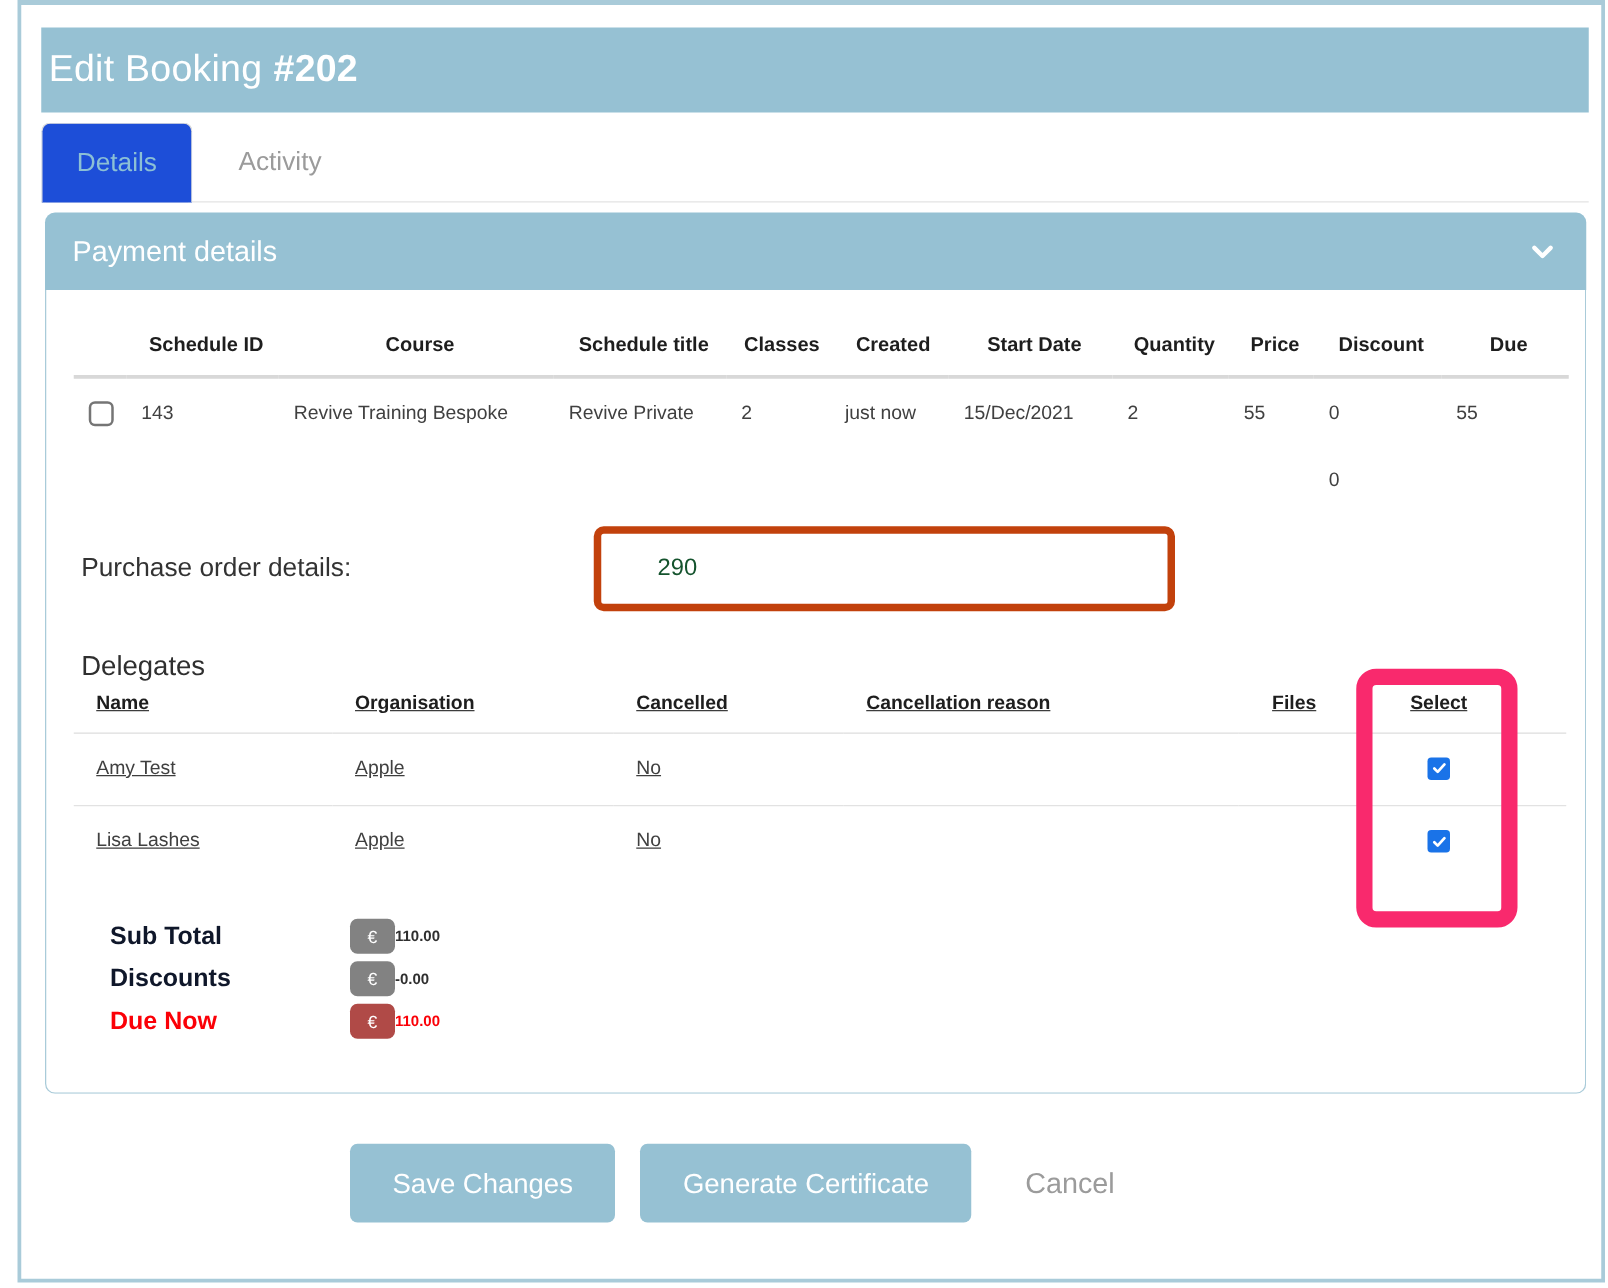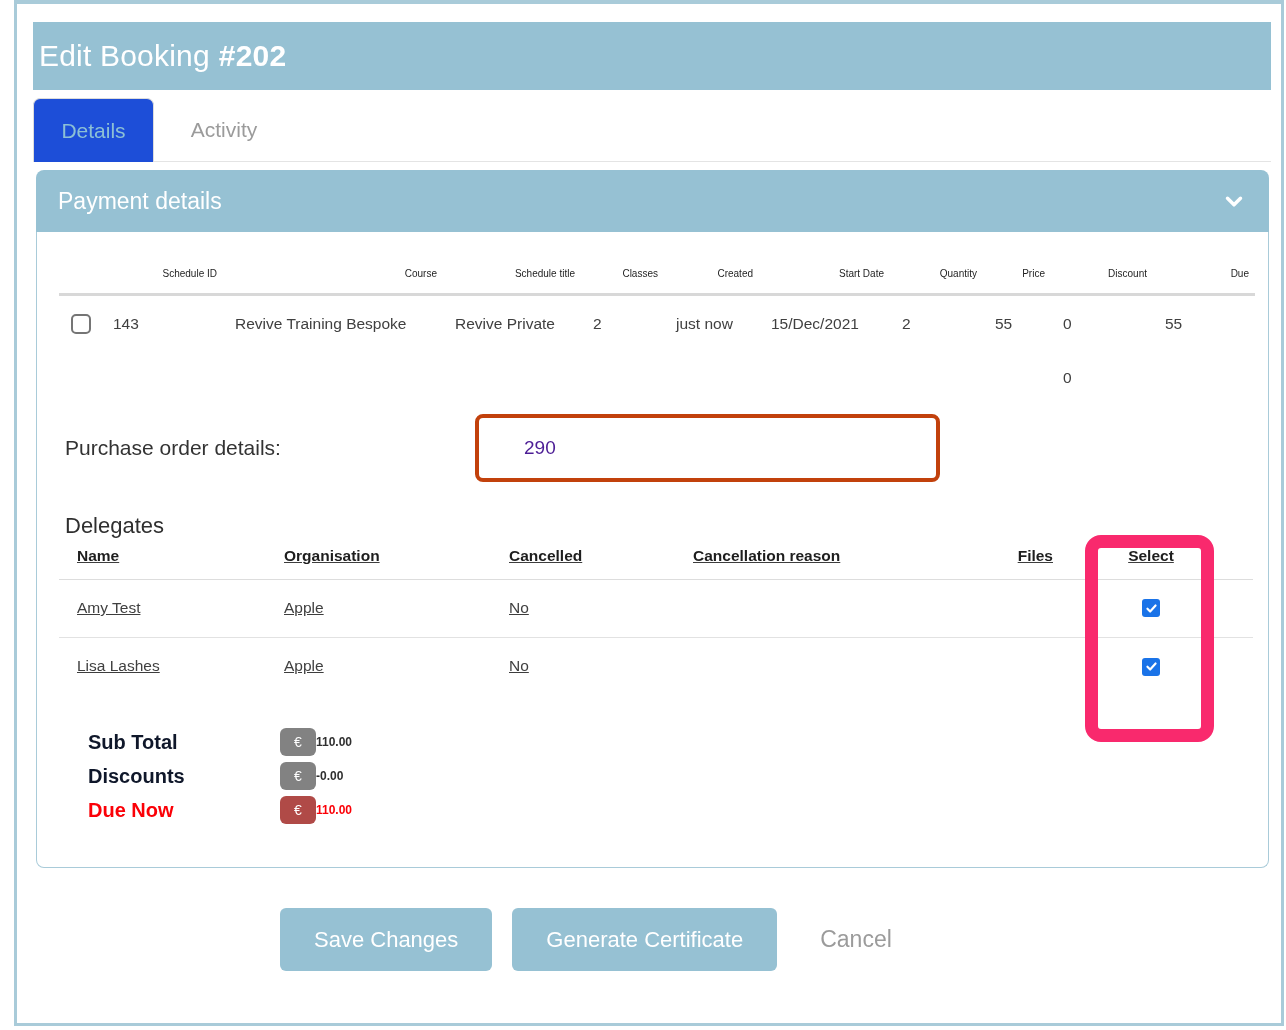--- a/index.html
+++ b/index.html
@@ -44,21 +44,21 @@
   .panel-header .chev { margin-left: auto; width: 26px; height: 26px; display: flex; align-items: center; }
   .panel-body {
     border: 1px solid #a9cbd9; border-top: none; border-radius: 0 0 8px 8px;
     background: #fff; padding: 36px 0 40px 0; min-height: 600px;
   }
 
   
   table { border-collapse: collapse; table-layout: fixed; }
   .sched-table { width: 1196px; margin-left: 22px; }
   .sched-table th {
-    text-align: right; font-size: 10px; font-weight: normal; color: #1e1e1e;
+    text-align: center; font-size: 16px; font-weight: bold; color: #1e1e1e;
     padding: 0 6px 14px 12px; border-bottom: 3px solid #d8d8d8; white-space: nowrap;
   }
   .sched-table td {
     font-size: 15.5px; color: #404040; padding: 0 6px 0 12px;
     height: 58px; vertical-align: middle; white-space: nowrap;
   }
   .sched-table tr.total-row td { height: 50px; border: none; }
 
   .cbx-empty {
     display: inline-block; width: 20px; height: 20px;
@@ -66,22 +66,22 @@
   }
   .cbx-checked {
     display: inline-flex; width: 18px; height: 18px; border-radius: 3px;
     background: #1a73e8; align-items: center; justify-content: center; vertical-align: middle;
   }
 
   
   .po-row { display: flex; align-items: center; margin: 16px 0 0 28px; height: 58px; }
   .po-label { width: 410px; font-size: 21px; color: #333; }
   .po-input {
-    width: 465px; height: 68px; border: 4px solid #c2410c; border-radius: 8px;
-    font-family: "Liberation Sans", sans-serif; font-size: 19px; color: #4c1d95;
+    width: 465px; height: 68px; border: 6px solid #c2410c; border-radius: 8px;
+    font-family: "Liberation Sans", sans-serif; font-size: 19px; color: #14532d;
     padding-left: 45px; outline: none; background: #fff;
   }
 
   
   .delegates-heading { margin: 36px 0 8px 28px; font-size: 22px; color: #2f2f2f; }
   .del-table { width: 1194px; margin-left: 22px; text-decoration: underline; }
   .del-table th {
     text-align: left; font-size: 15.5px; font-weight: bold; color: #1e1e1e;
     padding: 0 6px 14px 18px; border-bottom: 1px solid #ddd; white-space: nowrap;
   }

